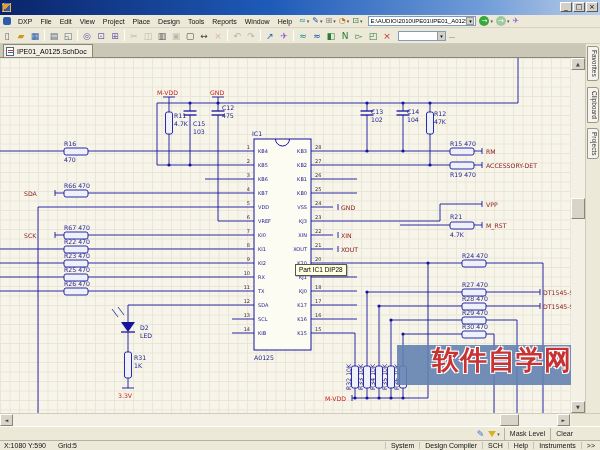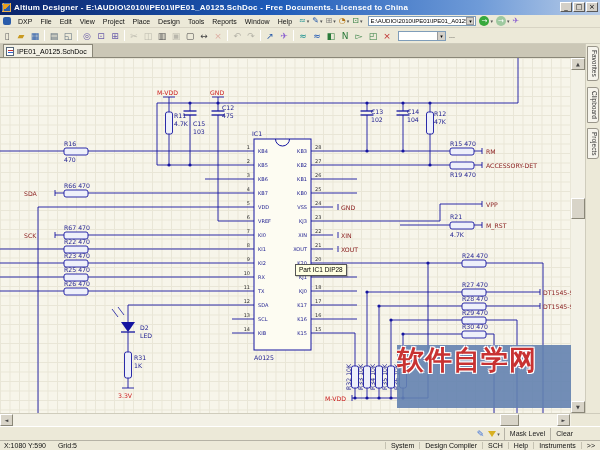--- a/index.html
+++ b/index.html
@@ -61,22 +61,22 @@
   
   #canvas { left:0; top:58px; width:571px; height:355px; background-color:#f7f5ea;
     background-image:linear-gradient(#e9e6d6 1px, transparent 1px),
                      linear-gradient(90deg,#e9e6d6 1px, transparent 1px);
     background-size:9.5px 9.5px; overflow:hidden; }
   #sch { position:absolute; left:0; top:0; }
 
   #tooltip { left:295px; top:206px; height:12px; background:#ffffe1; border:1px solid #555;
     font-size:6.5px; line-height:10px; padding:0 3px; white-space:nowrap; box-shadow:1px 1px 1px #0003; }
 
-  #watermark { left:397px; top:287px; width:175px; height:63px; background:rgba(99,130,176,.9);
-    overflow:hidden; text-align:left; }
+  #watermark { left:397px; top:287px; width:175px; height:40px; background:rgba(99,130,176,.9);
+    overflow:hidden; text-align:right; }
   #wm1 { font-size:27px; line-height:30px; font-weight:bold; color:#c83232; letter-spacing:1px;
     text-shadow:-1px -1px 0 #fff,1px -1px 0 #fff,-1px 1px 0 #fff,1px 1px 0 #fff; white-space:nowrap; }
   #wm2 { font-size:16px; line-height:19px; font-weight:bold; font-style:italic; color:#c83232;
     text-shadow:-1px -1px 0 #fff,1px -1px 0 #fff,-1px 1px 0 #fff,1px 1px 0 #fff; white-space:nowrap; }
 
   
   .sbbtn { background:#d8d4c8; border:1px solid; border-color:#fff #8a8778 #8a8778 #fff;
     font-size:5px; text-align:center; color:#444; font-family:"DejaVu Sans",sans-serif; }
   #vscroll { left:571px; top:58px; width:14px; height:355px; background:#f3f1e6; }
   #vup { left:0; top:0; width:14px; height:12px; line-height:10px; }
@@ -113,21 +113,20 @@
   #coords { margin-left:4px; }
   #gridtxt { margin-left:12px; }
   #status-btns { margin-left:auto; display:flex; }
   .stbtn { padding:0 5px; border-left:1px solid #c5c2b2; white-space:nowrap; }
 </style>
 </head>
 <body>
 
 <div class="abs" id="titlebar">
   <div id="app-icon"></div>
-  <span id="title-text">Altium Designer - E:\AUDIO\2010\IPE01\IPE01_A0125.SchDoc - Free Documents. Licensed to China</span>
   <div id="win-btns">
     <div class="winbtn">_</div>
     <div class="winbtn">□</div>
     <div class="winbtn">×</div>
   </div>
 </div>
 
 <div class="abs" id="menubar">
   <div id="dxp-logo"></div>
   <div id="menu-items" style="display:flex;">

